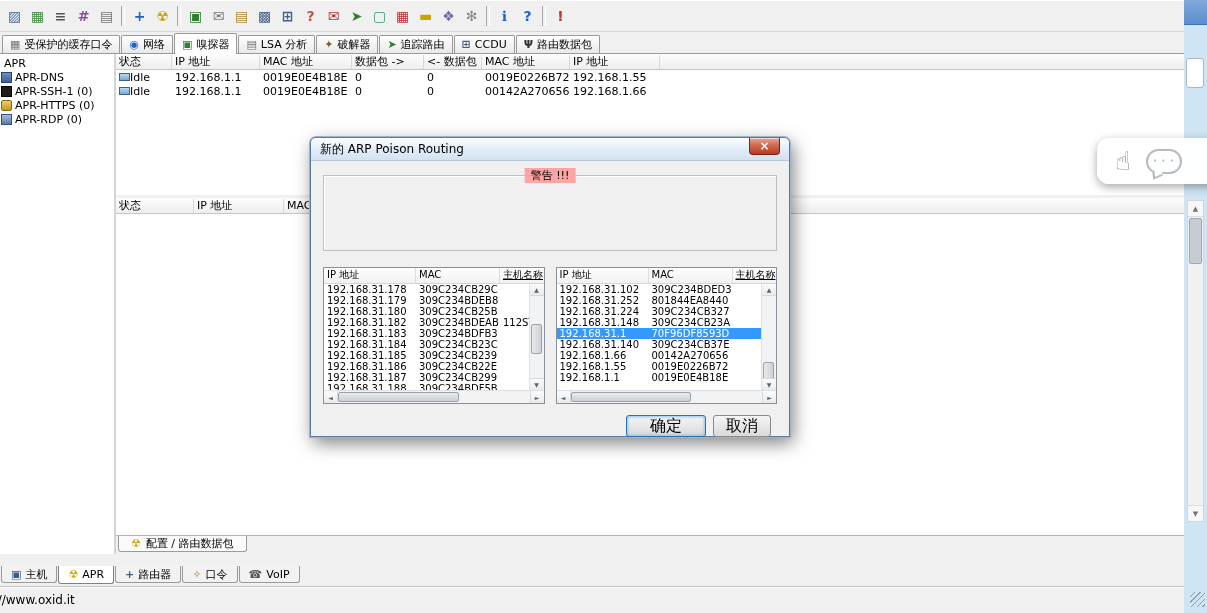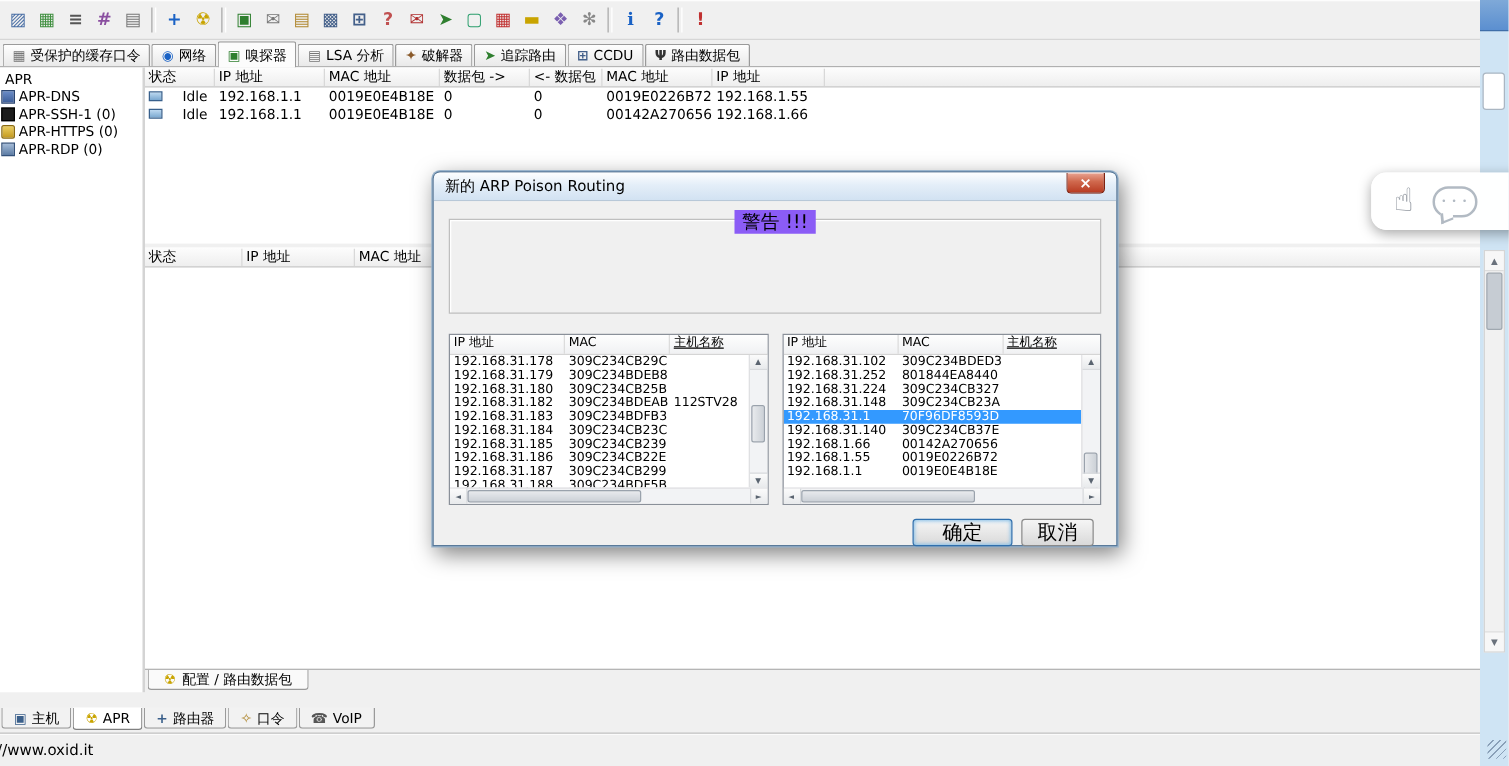--- a/index.html
+++ b/index.html
@@ -62,21 +62,21 @@
   .upper .th:nth-of-type(5){width:58px;}
   .upper .th:nth-of-type(6){width:88px;}
   .upper .th:nth-of-type(7){width:90px;}
   .lower .th:nth-of-type(1){width:78px;}
   .lower .th:nth-of-type(2){width:90px;}
   .lower .th:nth-of-type(3){width:92px;}
 
   .tbody{flex:1;overflow:hidden;}
   .trow{height:14px;display:flex;align-items:center;font-size:11px;white-space:nowrap;cursor:default;}
   .td{padding:0 3px;box-sizing:border-box;overflow:hidden;flex:none;display:flex;align-items:center;}
-  .td.c0{width:56px;gap:16px;}
+  .td.c0{width:56px;gap:0;}
   .td.c1{width:88px;}
   .td.c2{width:92px;}
   .td.c3{width:72px;}
   .td.c4{width:58px;}
   .td.c5{width:88px;}
   .td.c6{width:90px;}
   .pcicon{width:11px;height:8px;flex:none;background:linear-gradient(#bcd8f0,#7aa8d0);
     border:1px solid #38608c;box-sizing:border-box;}
 
   
@@ -90,36 +90,36 @@
   .btab{height:16px;display:flex;align-items:center;gap:4px;padding:0 9px;font-size:11px;white-space:nowrap;
     background:#f2f2f2;border:1px solid #9a9a9a;border-top:none;border-radius:0 0 3px 3px;cursor:default;}
   .btab.active{background:#ffffff;height:17px;border-color:#808080;}
   .btab .ticon-g{font-size:11px;font-weight:bold;line-height:1;}
 
   .statusbar{height:26px;flex:none;background:#f0f0f0;border-top:1px solid #c2c2c2;box-shadow:inset 0 1px 0 #fbfbfb;
     display:flex;align-items:center;font-size:12px;padding-left:2px;overflow:hidden;}
   .status-text{margin-left:-33px;white-space:nowrap;}
 
   
-  .dialog{position:absolute;left:310px;top:137px;width:548px;height:300px;z-index:50;
+  .dialog{position:absolute;left:310px;top:137px;width:480px;height:300px;z-index:50;
     background:#f0f0f0;border:1px solid #5a7a9a;border-radius:6px 6px 0 0;box-sizing:border-box;
-    box-shadow:0 0 0 1px #9ab4cc,3px 6px 18px rgba(0,0,0,.5);margin-left:36px;}
+    box-shadow:0 0 0 1px #9ab4cc,3px 6px 18px rgba(0,0,0,.5);}
   .dtitle{height:22px;background:linear-gradient(#fdfeff,#e4eef8 45%,#d2e2f2);
     border-bottom:1px solid #b8c8d8;border-radius:5px 5px 0 0;
     display:flex;align-items:center;padding-left:9px;font-size:12px;position:relative;cursor:default;}
   .dclose{position:absolute;right:9px;top:0;width:31px;height:17px;
     background:linear-gradient(#eba795,#d0694e 45%,#b83b22);
     border:1px solid #7e2211;border-top:none;border-radius:0 0 4px 4px;box-sizing:border-box;
     color:#fff;display:flex;align-items:center;justify-content:center;
     font-size:12px;font-weight:bold;box-shadow:inset 0 1px 0 rgba(255,255,255,.55);cursor:default;}
   .dbody{padding:6px 12px 0;position:relative;}
   .groupbox{position:relative;margin-top:8px;height:76px;box-sizing:border-box;
     border:1px solid #bfbfbf;box-shadow:inset 1px 1px 0 #fff;padding:10px 6px 0;}
   .glabel{position:absolute;top:-8px;left:50%;transform:translateX(-50%);
-    background:#8b5cf6;padding:0 6px;font-size:15px;white-space:nowrap;}
+    background:#fca5a5;padding:0 6px;font-size:11px;white-space:nowrap;}
   .gtext{font-size:11px;line-height:13px;}
 
   .lists{display:flex;gap:11px;margin-top:16px;}
   .hostlist{flex:1;height:137px;background:#fff;border:1px solid #8a9099;box-sizing:border-box;
     display:flex;flex-direction:column;overflow:hidden;}
   .lhead{height:15px;flex:none;display:flex;background:linear-gradient(#fefefe,#f0f1f3);
     border-bottom:1px solid #d5d5d5;}
   .lth{font-size:10px;line-height:14px;padding:0 3px;border-right:1px solid #dcdcdc;box-sizing:border-box;
     white-space:nowrap;overflow:hidden;flex:none;cursor:default;}
   .lhead .lth:nth-of-type(1){width:92px;}

